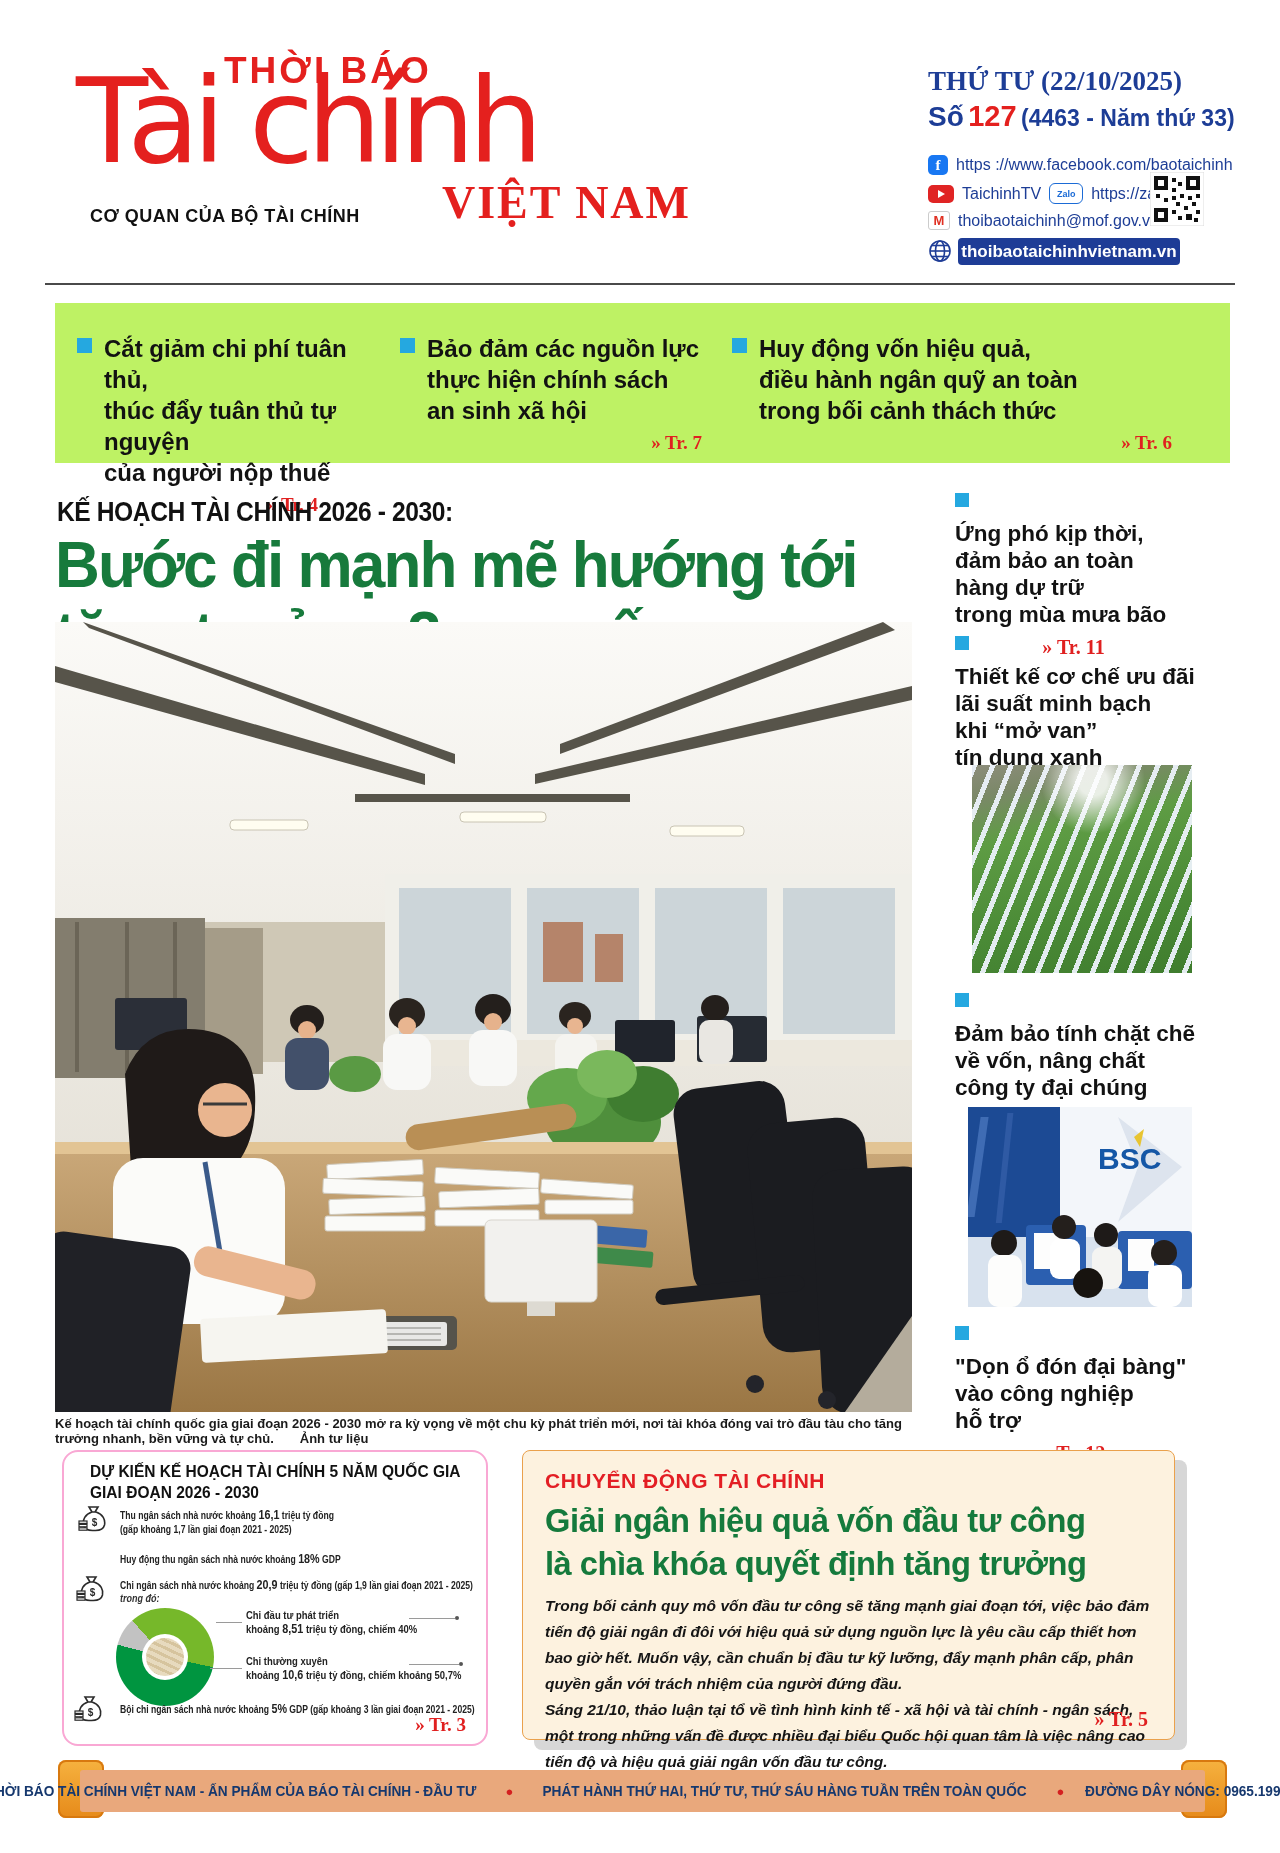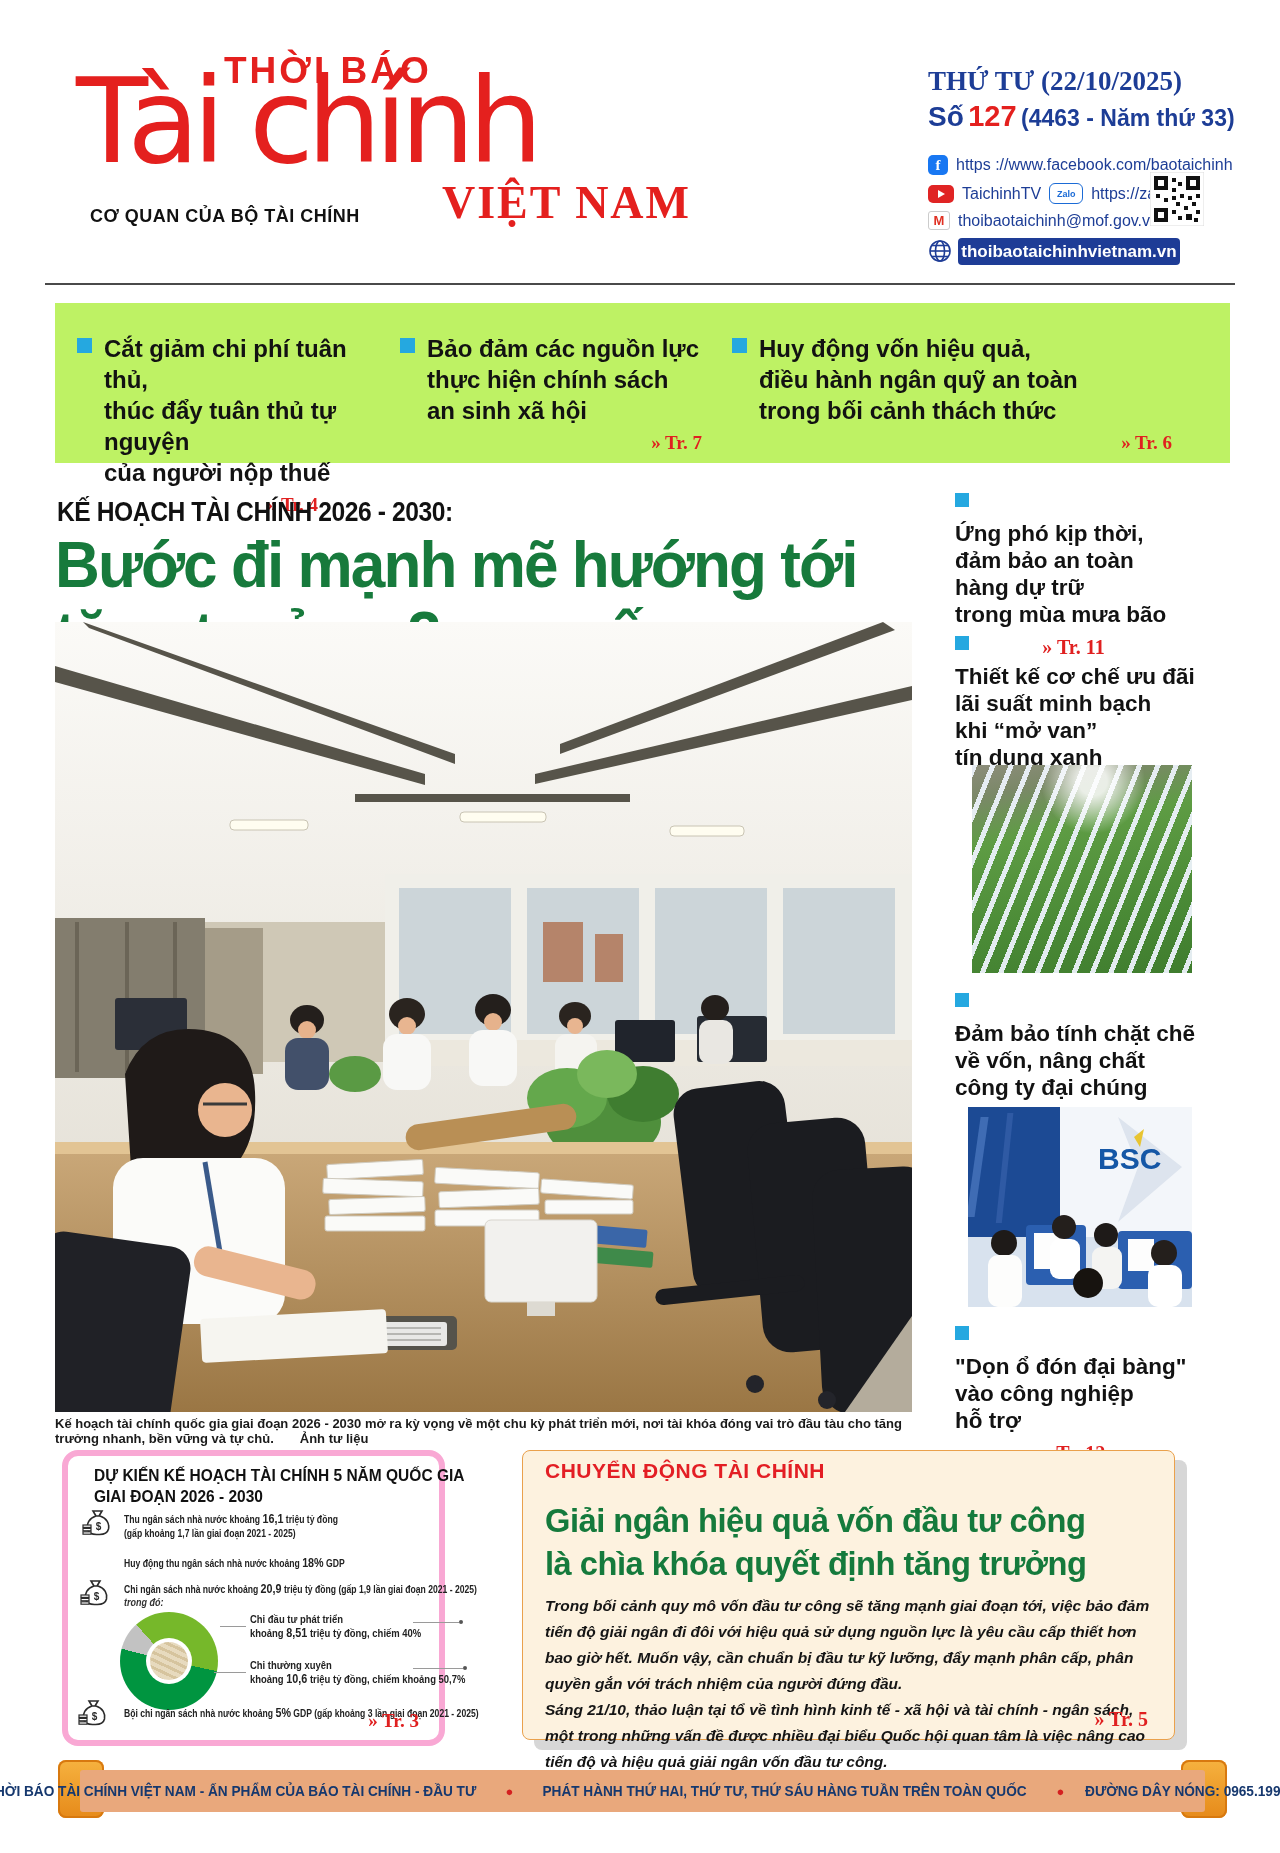--- a/index.html
+++ b/index.html
@@ -76,21 +76,21 @@
                 text-align:center;padding-right:40px;margin-top:8px;}
   .sbi1{top:487px;} .sbi2{top:630px;} .sbi3{top:987px;} .sbi4{top:1320px;}
   .solar{left:972px;top:765px;width:220px;height:208px;
      background:
        radial-gradient(circle at 55% 8%, rgba(255,255,255,.85) 0 14px, rgba(255,255,255,0) 52px),
        repeating-linear-gradient(112deg, rgba(236,242,250,.95) 0 5px, rgba(0,0,0,0) 5px 17px),
        linear-gradient(168deg,#8d8d7b 0%,#7b8868 13%,#5e9c44 32%,#4a8a36 70%,#3f7c2e 100%);}
   .bsc{left:968px;top:1107px;width:224px;height:200px;overflow:hidden;}
 
   
-  .igbox{left:62px;top:1450px;width:383px;height:296px;background:#fff;border:6px solid #f9a8d4;
+  .igbox{left:62px;top:1450px;width:426px;height:296px;background:#fff;border:2px solid #f9a8d4;
          border-radius:16px;box-sizing:border-box;}
   .igbox .t1{position:absolute;left:26px;top:10px;font-size:16.5px;font-weight:800;color:#111;
              transform:scaleX(.94);transform-origin:left top;white-space:nowrap;}
   .igbox .t2{position:absolute;left:26px;top:31px;font-size:16.5px;font-weight:800;color:#111;
              transform:scaleX(.94);transform-origin:left top;}
   .igrow{position:absolute;font-size:10px;font-weight:700;color:#222;line-height:14px;
          transform:scaleX(.86);transform-origin:left top;white-space:nowrap;}
   .igrow b{font-size:12.5px;font-weight:800;}
   .ig-ico{position:absolute;width:32px;height:30px;}
   .ignote{position:absolute;left:56px;top:141px;font-size:10px;font-style:italic;font-weight:600;
@@ -106,21 +106,21 @@
            transform:scaleX(.9);transform-origin:left top;white-space:nowrap;}
   .iglabel b{font-size:12px;font-weight:800;}
   .leader{position:absolute;border-top:1px solid #9a9a9a;}
   .ldot{position:absolute;width:4px;height:4px;background:#555;border-radius:50%;}
   .igref{position:absolute;right:20px;bottom:8px;font-family:"Liberation Serif",serif;
          font-weight:700;color:#e02020;font-size:19px;}
 
   
   .finbox{left:522px;top:1450px;width:653px;height:290px;background:#fdf2df;border:1px solid #eaa14c;
           border-radius:8px;box-sizing:border-box;box-shadow:12px 10px 0 #d7d7d7;}
-  .finbox .sect{position:absolute;left:22px;top:8px;color:#e31e24;font-size:21px;font-weight:800;
+  .finbox .sect{position:absolute;left:22px;top:18px;color:#e31e24;font-size:21px;font-weight:800;
                 letter-spacing:.5px;}
   .finbox .hl{position:absolute;left:22px;top:48px;color:#157a3c;font-size:34px;line-height:43px;
               font-weight:800;white-space:pre-line;transform:scaleX(.96);transform-origin:left top;
               letter-spacing:-.5px;}
   .finbox .body{position:absolute;left:22px;top:142px;width:606px;font-size:15.5px;line-height:26px;
                 font-weight:700;font-style:italic;color:#151515;}
   .finbox .body p{margin:0;}
   .finref{position:absolute;right:26px;bottom:8px;font-family:"Liberation Serif",serif;
           font-weight:700;color:#e02020;font-size:20px;}
 

